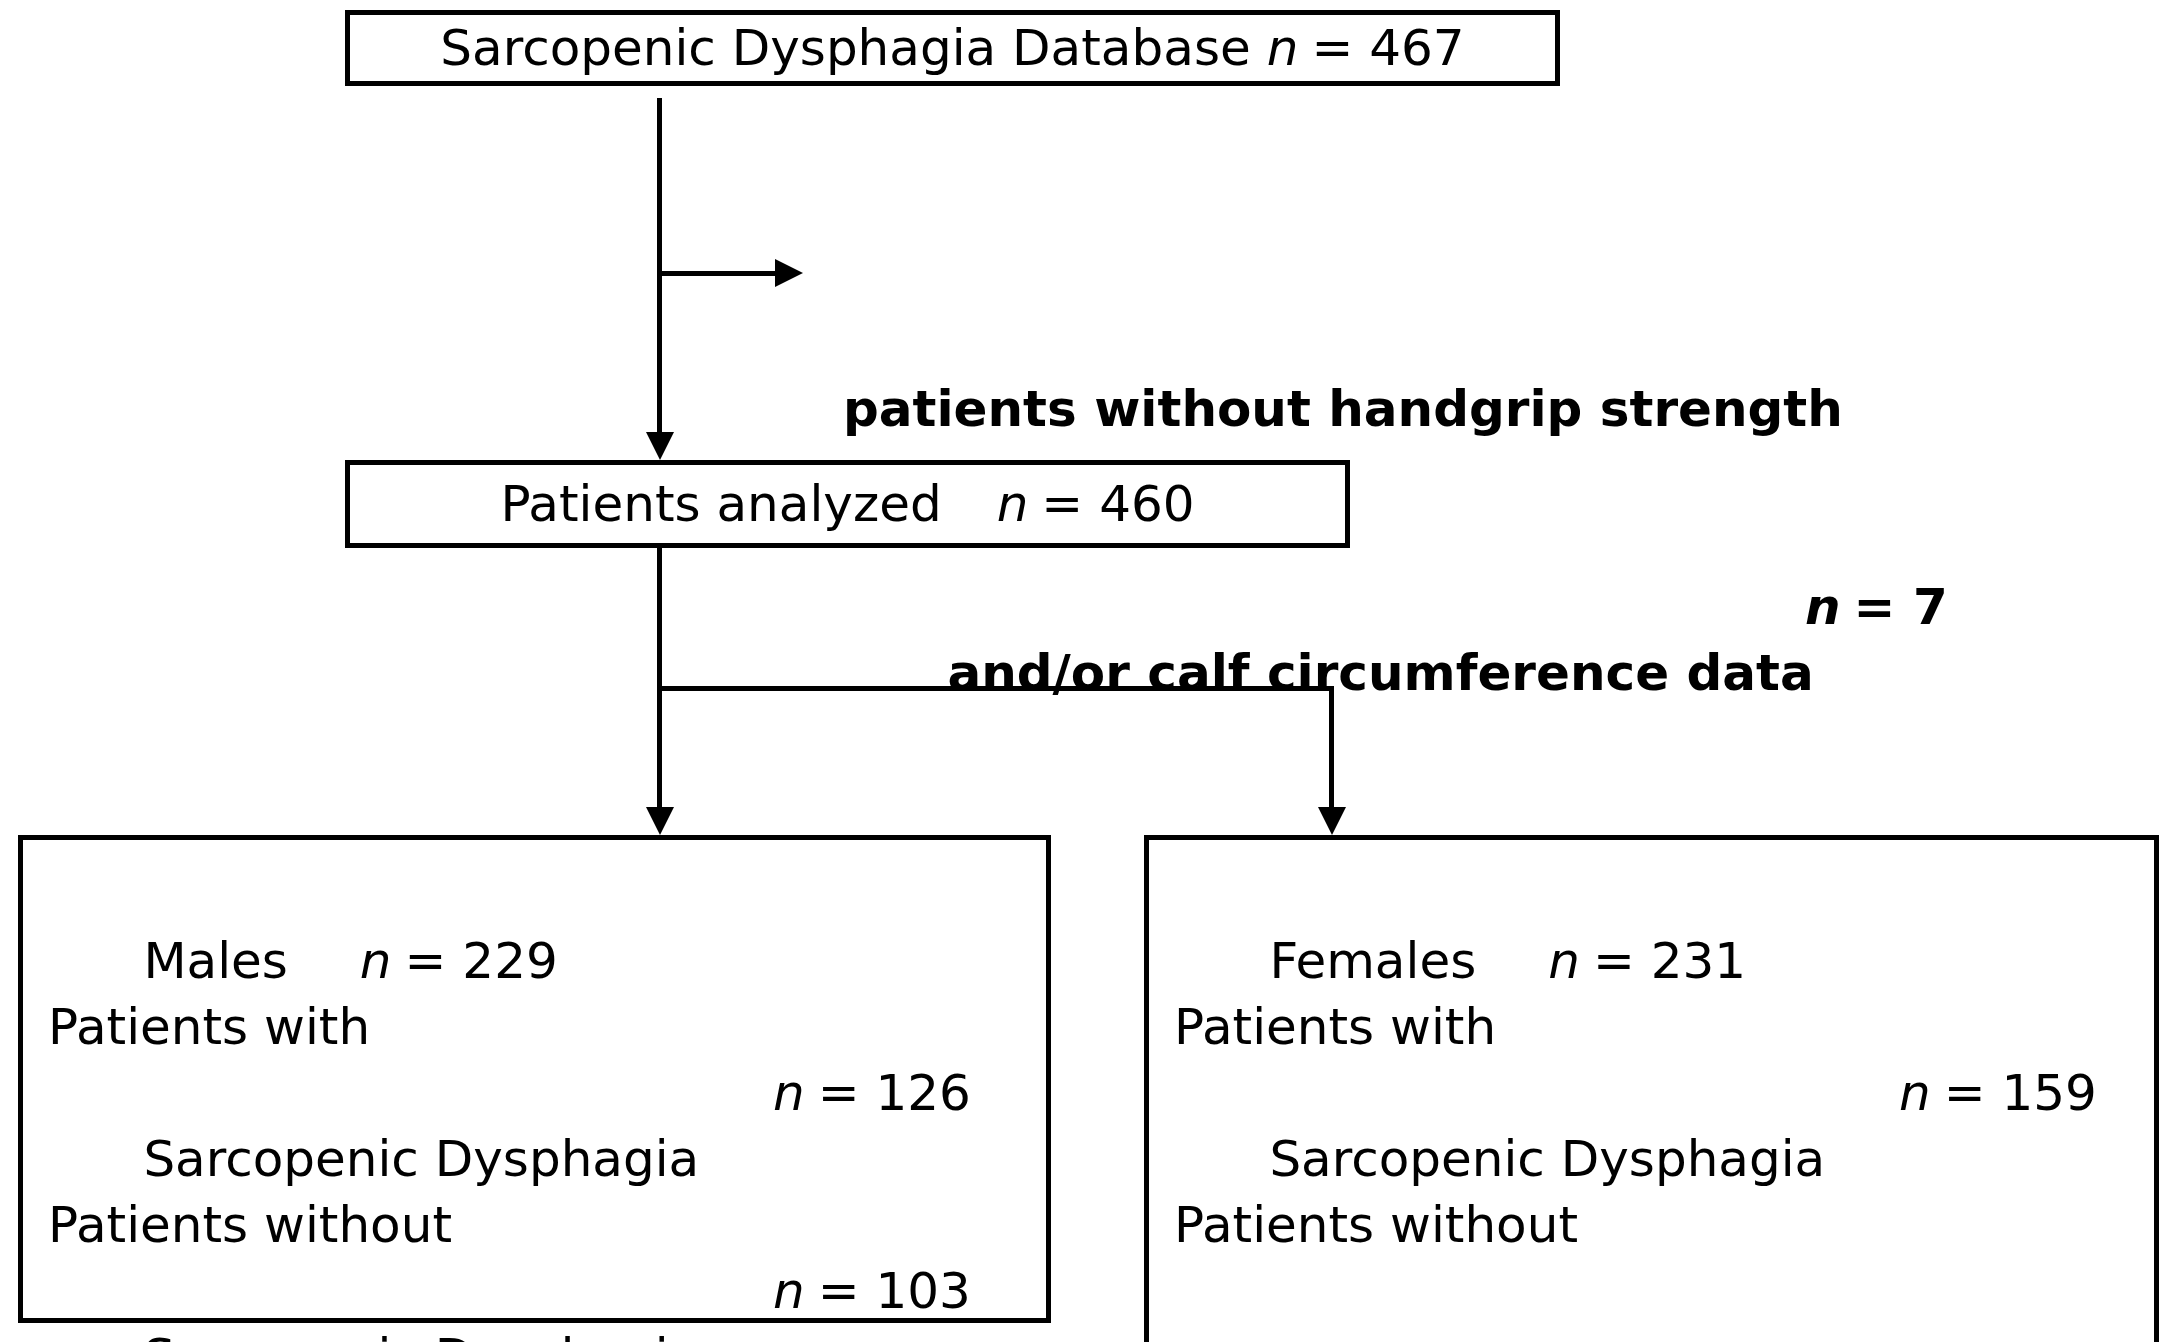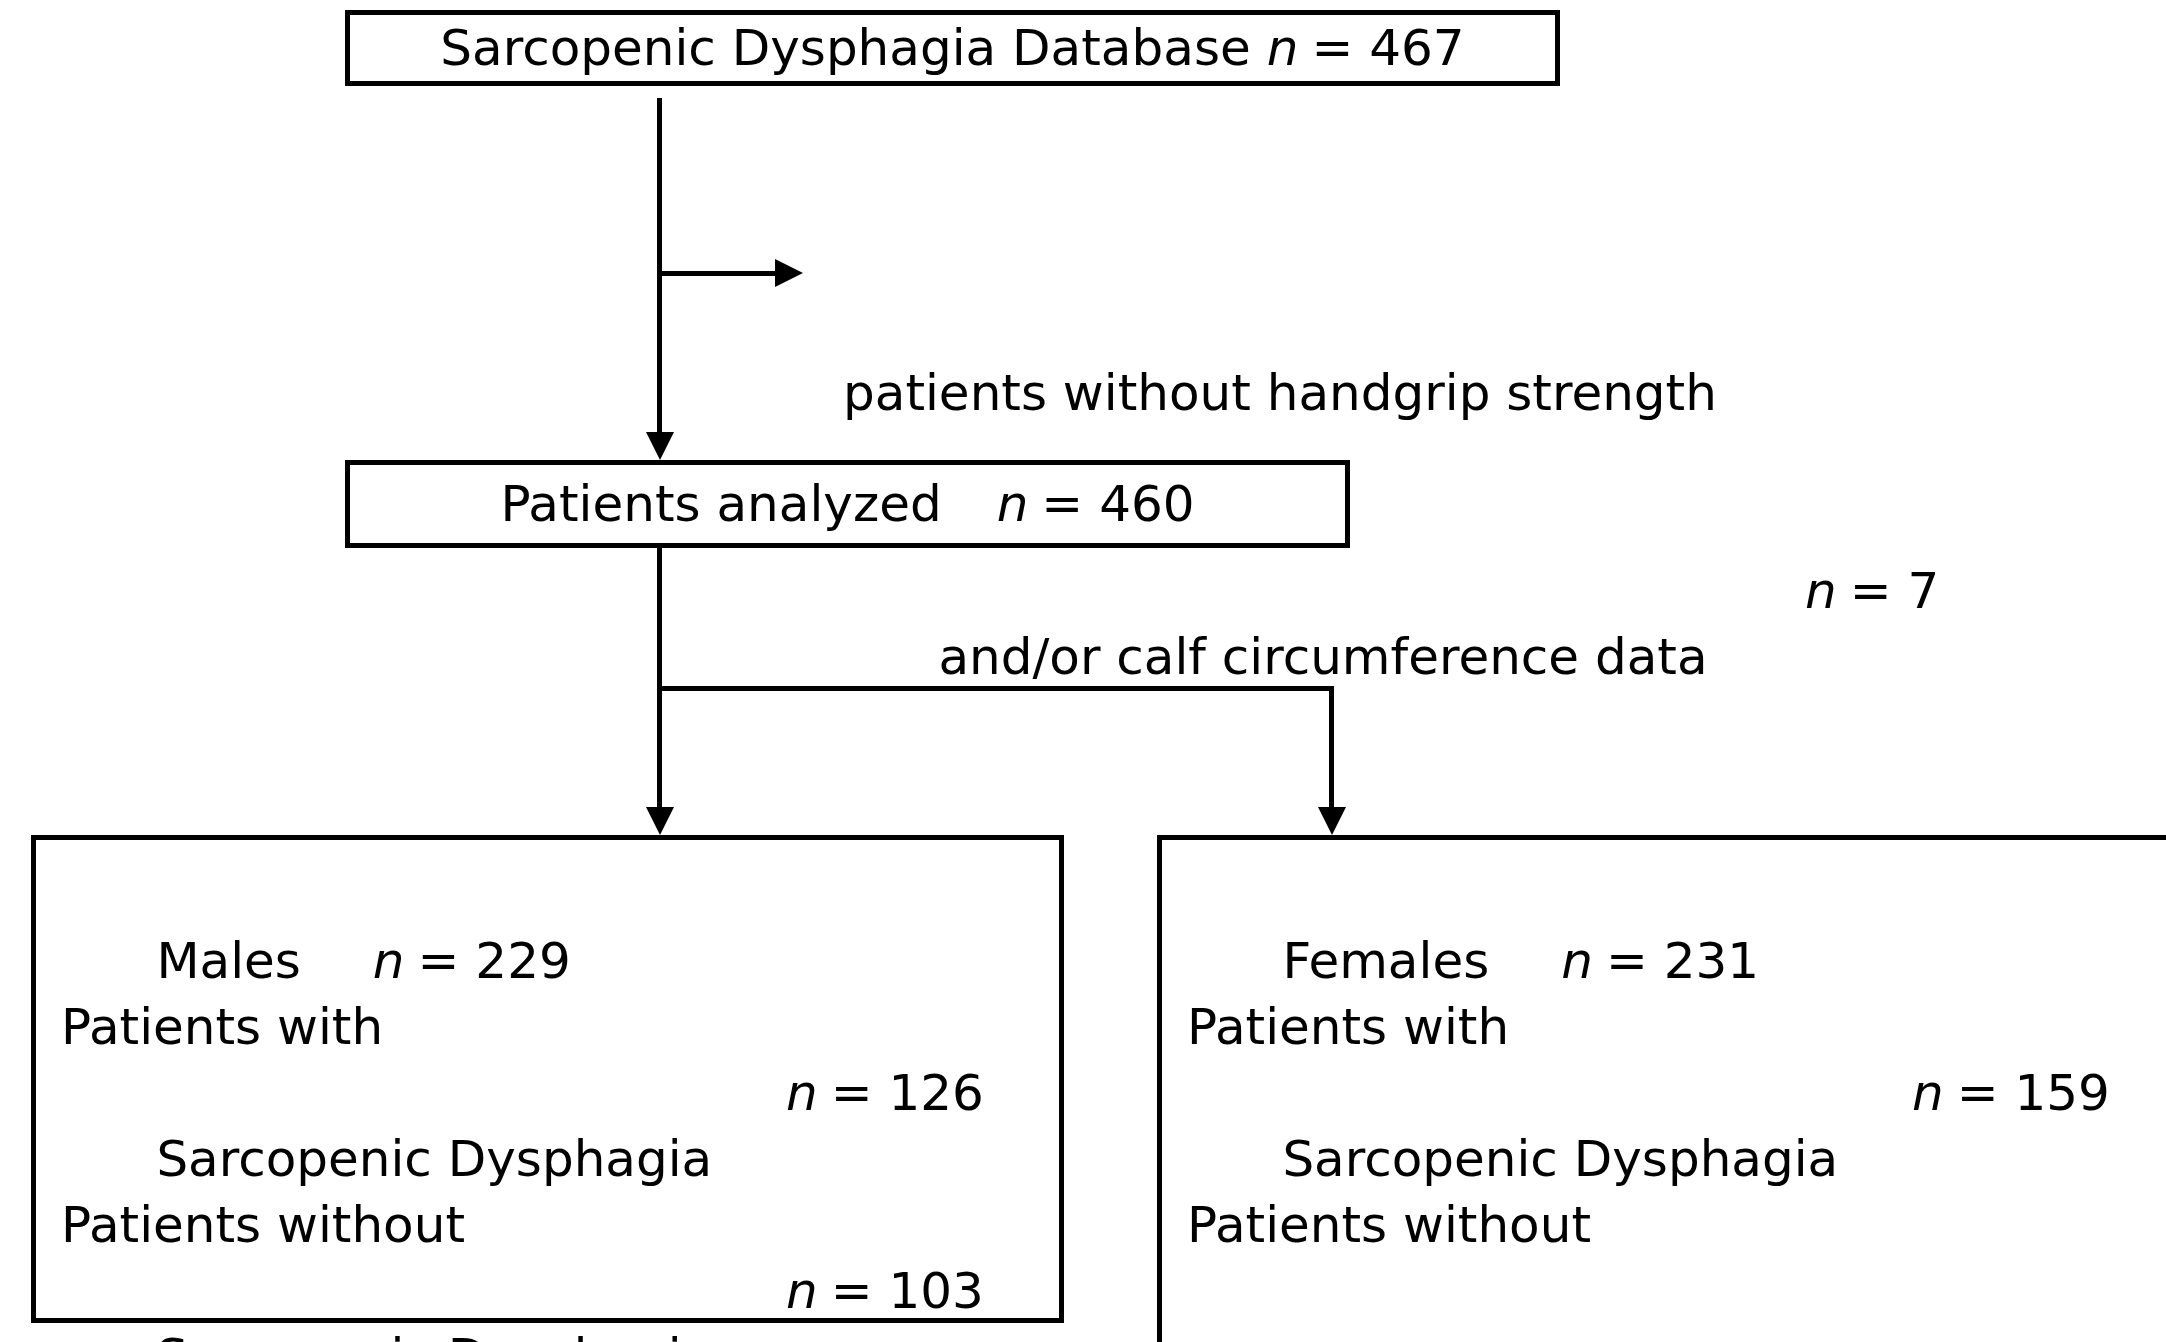--- a/index.html
+++ b/index.html
@@ -52,34 +52,34 @@
   .nvar {
     font-style: italic;
     margin-right: 13px;
   }
   .gap-sm { display: inline-block; width: 16px; }
   .gap-md { display: inline-block; width: 55px; }
   .gap-title { display: inline-block; width: 72px; }
   .excl-text {
     position: absolute;
     left: 843px;
-    top: 228px;
+    top: 244px;
     line-height: 66px;
     white-space: pre;
+    font-weight: bold;
   }
   .excl-line2 { position: relative; }
   .excl-n {
     position: absolute;
     left: 962px;
     top: 0;
     white-space: pre;
   }
   .split-box {
     padding: 22px 13px 0 25px;
-    margin-left: 13px;
   }
   .bline {
     position: relative;
     height: 66px;
     line-height: 66px;
     white-space: pre;
   }
   .n-tab {
     position: absolute;
     left: 725px;

